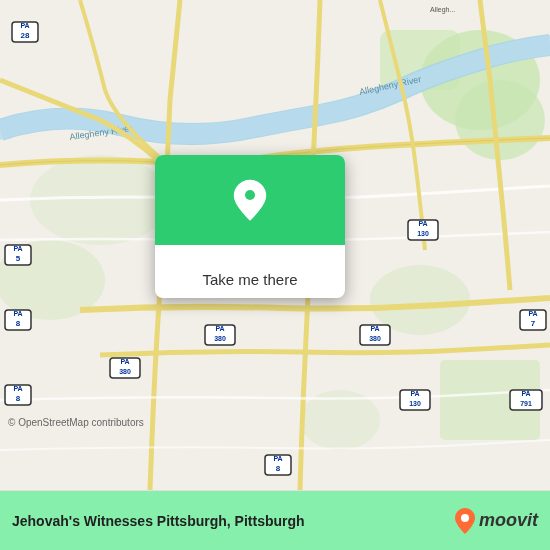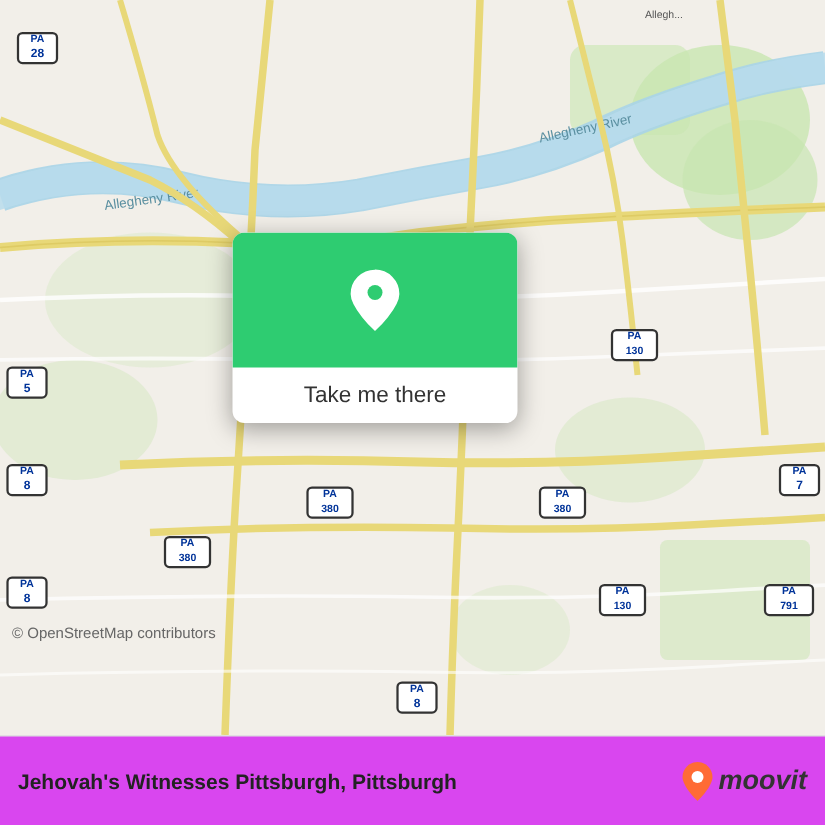--- a/index.html
+++ b/index.html
@@ -58,39 +58,40 @@
       width: 44px;
       height: 44px;
     }
 
     #popup-label {
       padding: 10px 14px;
       font-size: 15px;
       font-weight: 500;
       color: #333;
       text-align: center;
+      margin-top: 16px;
     }
 
     
     #popup-card::after {
       content: '';
       position: absolute;
       bottom: -14px;
       left: 50%;
       transform: translateX(-50%);
       border-left: 14px solid transparent;
       border-right: 14px solid transparent;
       border-top: 14px solid white;
     }
 
     
     #bottom-bar {
       width: 550px;
       height: 60px;
-      background: #d946ef;
+      background: #86efac;
       border-top: 1px solid #e0e0e0;
       display: flex;
       align-items: center;
       padding: 0 12px;
       gap: 8px;
     }
 
     #copyright-text {
       font-size: 10px;
       color: #666;

